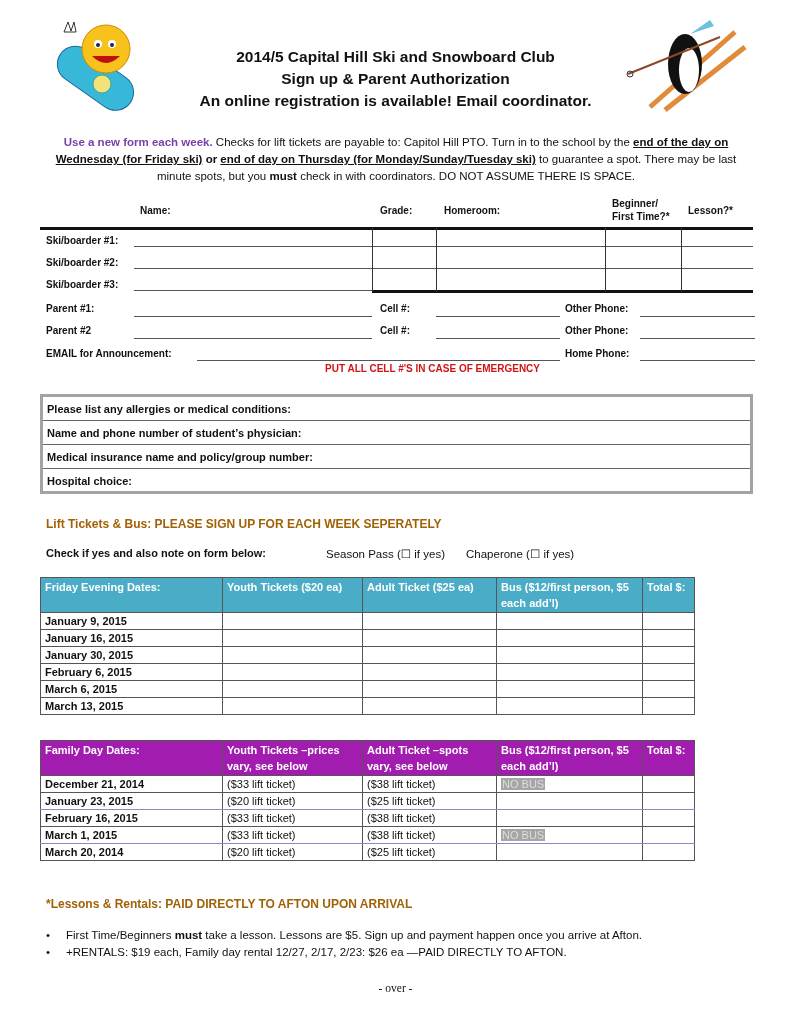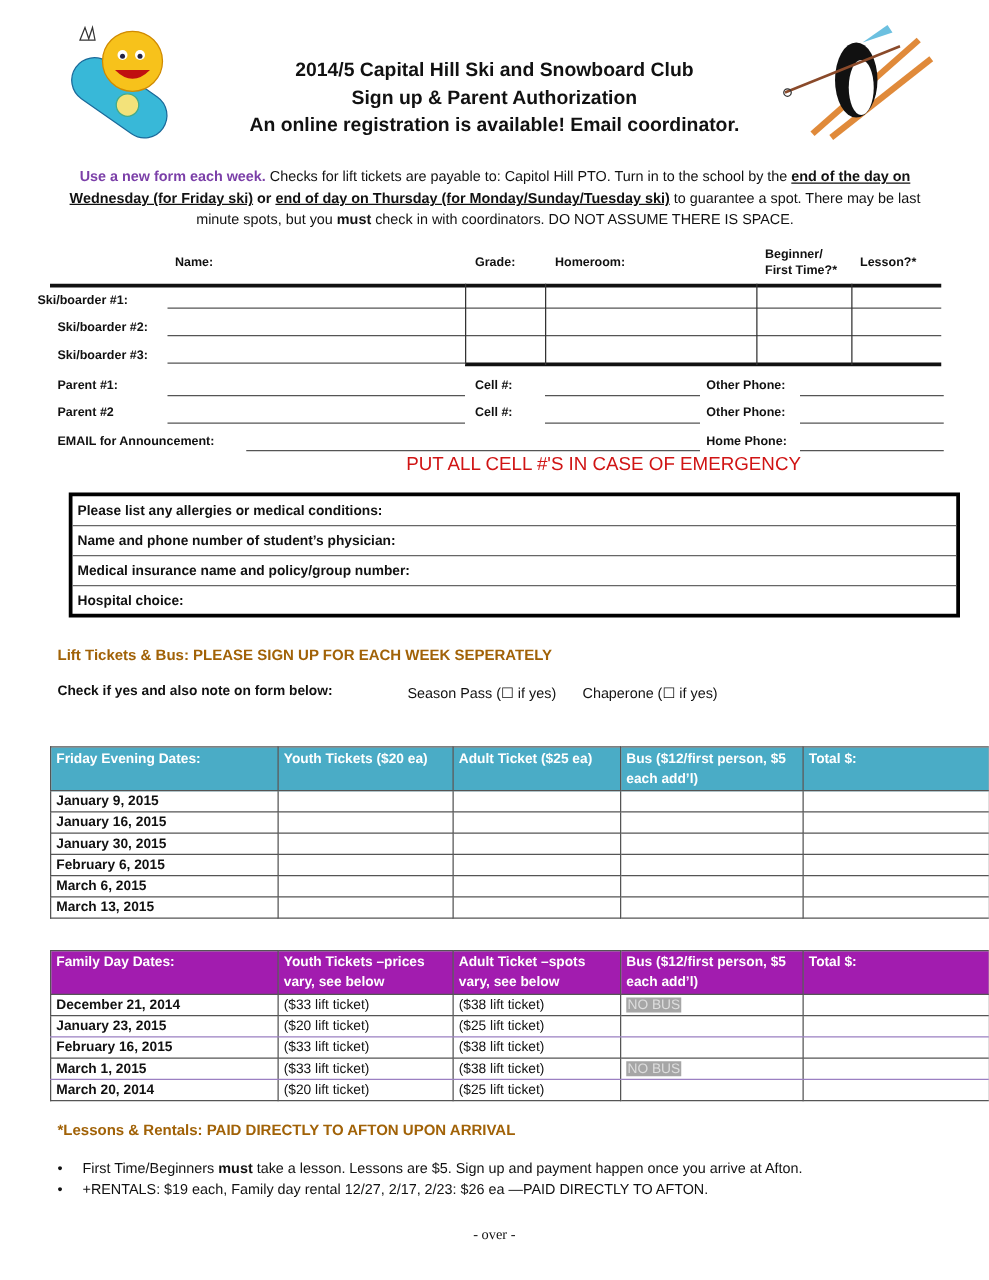--- a/index.html
+++ b/index.html
@@ -8,26 +8,26 @@
   .title { left: 0; width: 791px; top: 46px; text-align: center; font-weight: bold; font-size: 15.5px; line-height: 22px; }
   .intro { left: 40px; width: 712px; top: 134px; text-align: center; font-size: 11.5px; line-height: 17px; }
   .purple { color: #7b3fa8; font-weight: bold; }
   .bu { font-weight: bold; text-decoration: underline; }
   .b { font-weight: bold; }
   .lbl { font-size: 10px; font-weight: bold; }
   .line { border-bottom: 1px solid #555; height: 1px; }
   .hdrline { left: 40px; width: 713px; top: 227px; border-top: 3px solid #111; }
   .bot3 { border-top: 3px solid #111; }
   .vline { width: 1px; background: #333; }
-  .red { color: #d01414; font-weight: normal; font-size: 15px; padding-left: 32px; }
-  .medbox { left: 40px; top: 394px; width: 713px; height: 100px; border: 3px solid #000000; margin-left: 15px; }
+  .red { color: #d01414; font-weight: bold; font-size: 10px; padding-left: 32px; }
+  .medbox { left: 40px; top: 394px; width: 713px; height: 100px; border: 3px solid #a3a3a3; }
   .medrow { height: 24px; border-bottom: 1px solid #666; font-size: 11px; font-weight: bold; padding: 6px 4px 0 4px; }
   .medrow:last-child { border-bottom: none; }
   .orange { color: #a16207; font-weight: bold; font-size: 12px; }
-  table { border-collapse: collapse; position: absolute; left: 40px; width: 752px; font-size: 11px; margin-top: 20px; }
+  table { border-collapse: collapse; position: absolute; left: 40px; width: 655px; font-size: 11px; }
   td, th { border: 1px solid #555; padding: 1px 4px; text-align: left; vertical-align: top; }
   th { color: #fff; font-weight: bold; font-size: 11px; line-height: 16px; }
   .teal th { background: #4aacc6; }
   .purp th { background: #a21caf; }
   td { height: 16.4px; line-height: 14px; font-weight: normal; }
   td.date { font-weight: bold; }
   .nobus { background: #a6a6a6; color: #ddd; padding: 0 1px; }
   .purp tr.pl td { border-top: 1.5px solid #9b80c2; border-bottom: 1.5px solid #9b80c2; }
   ul { position: absolute; left: 66px; top: 927px; list-style: none; font-size: 11.5px; line-height: 17px; }
   ul li::before { content: "\2022"; position: absolute; left: -20px; }
@@ -70,21 +70,21 @@
 <div class="abs lbl" style="left:140px;top:205px">Name:</div>
 <div class="abs lbl" style="left:380px;top:205px">Grade:</div>
 <div class="abs lbl" style="left:444px;top:205px">Homeroom:</div>
 <div class="abs lbl" style="left:612px;top:197px;line-height:13px">
     <div>Beginner/</div>
     <div>First Time?*</div>
   </div>
 <div class="abs lbl" style="left:688px;top:205px">Lesson?*</div>
 <div class="abs hdrline"></div>
 
-<div class="abs lbl" style="left:30px;top:235px">Ski/boarder #1:</div>
+<div class="abs lbl" style="left:46px;top:235px">Ski/boarder #1:</div>
 <div class="abs lbl" style="left:46px;top:257px">Ski/boarder #2:</div>
 <div class="abs lbl" style="left:46px;top:279px">Ski/boarder #3:</div>
 <div class="abs line" style="left:134px;top:246px;width:619px"></div>
 <div class="abs line" style="left:134px;top:268px;width:619px"></div>
 <div class="abs line" style="left:134px;top:290px;width:238px"></div>
 <div class="abs bot3" style="left:372px;top:290px;width:381px"></div>
 <div class="abs vline" style="left:372px;top:227px;height:65px"></div>
 <div class="abs vline" style="left:436px;top:227px;height:65px"></div>
 <div class="abs vline" style="left:605px;top:227px;height:65px"></div>
 <div class="abs vline" style="left:681px;top:227px;height:65px"></div>

